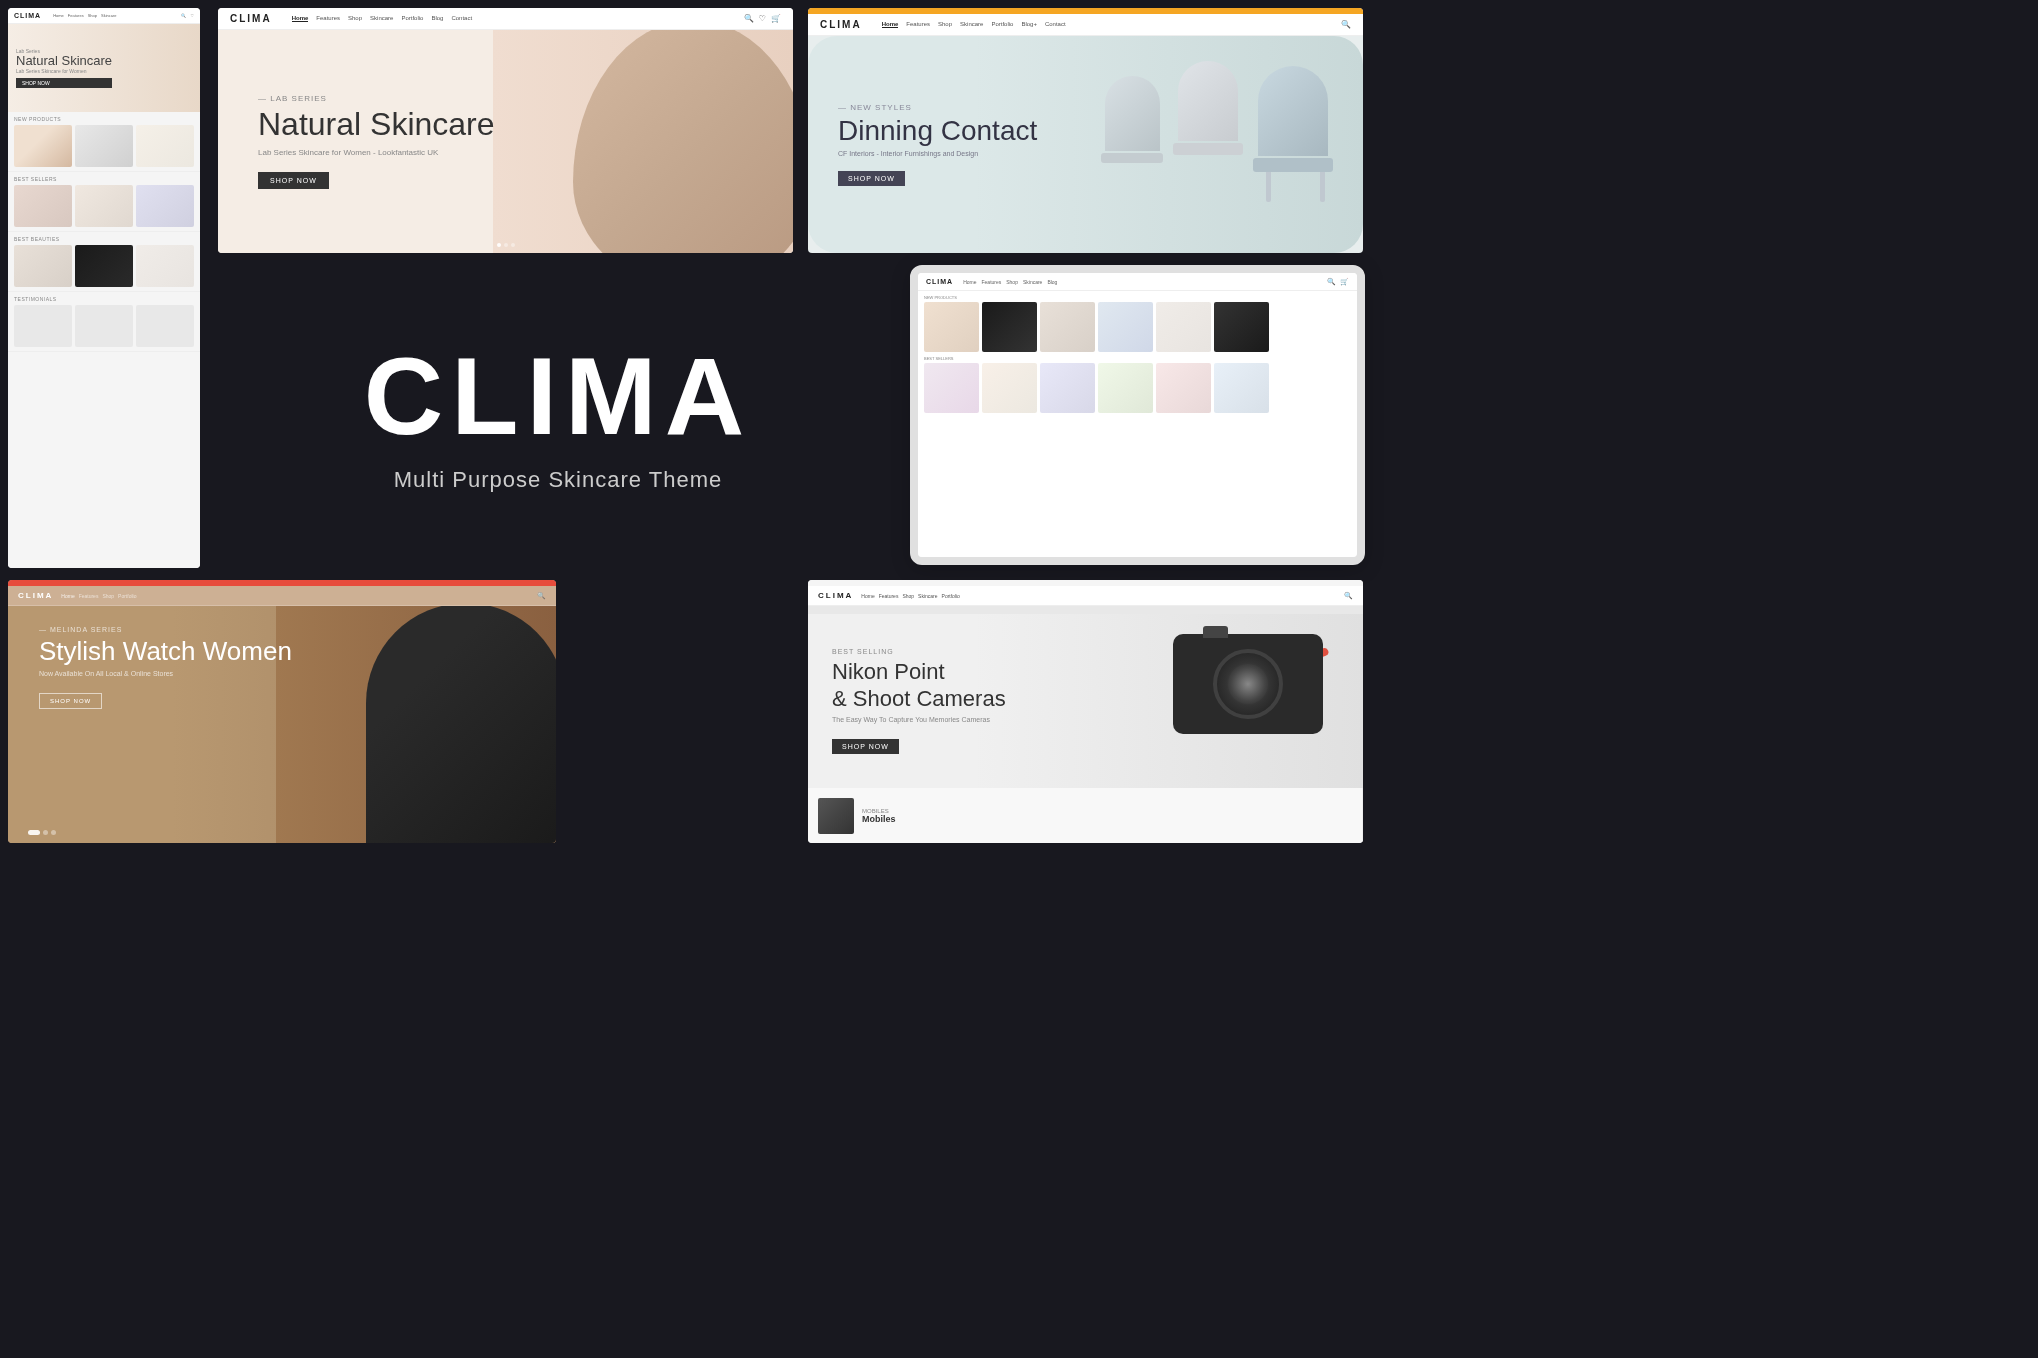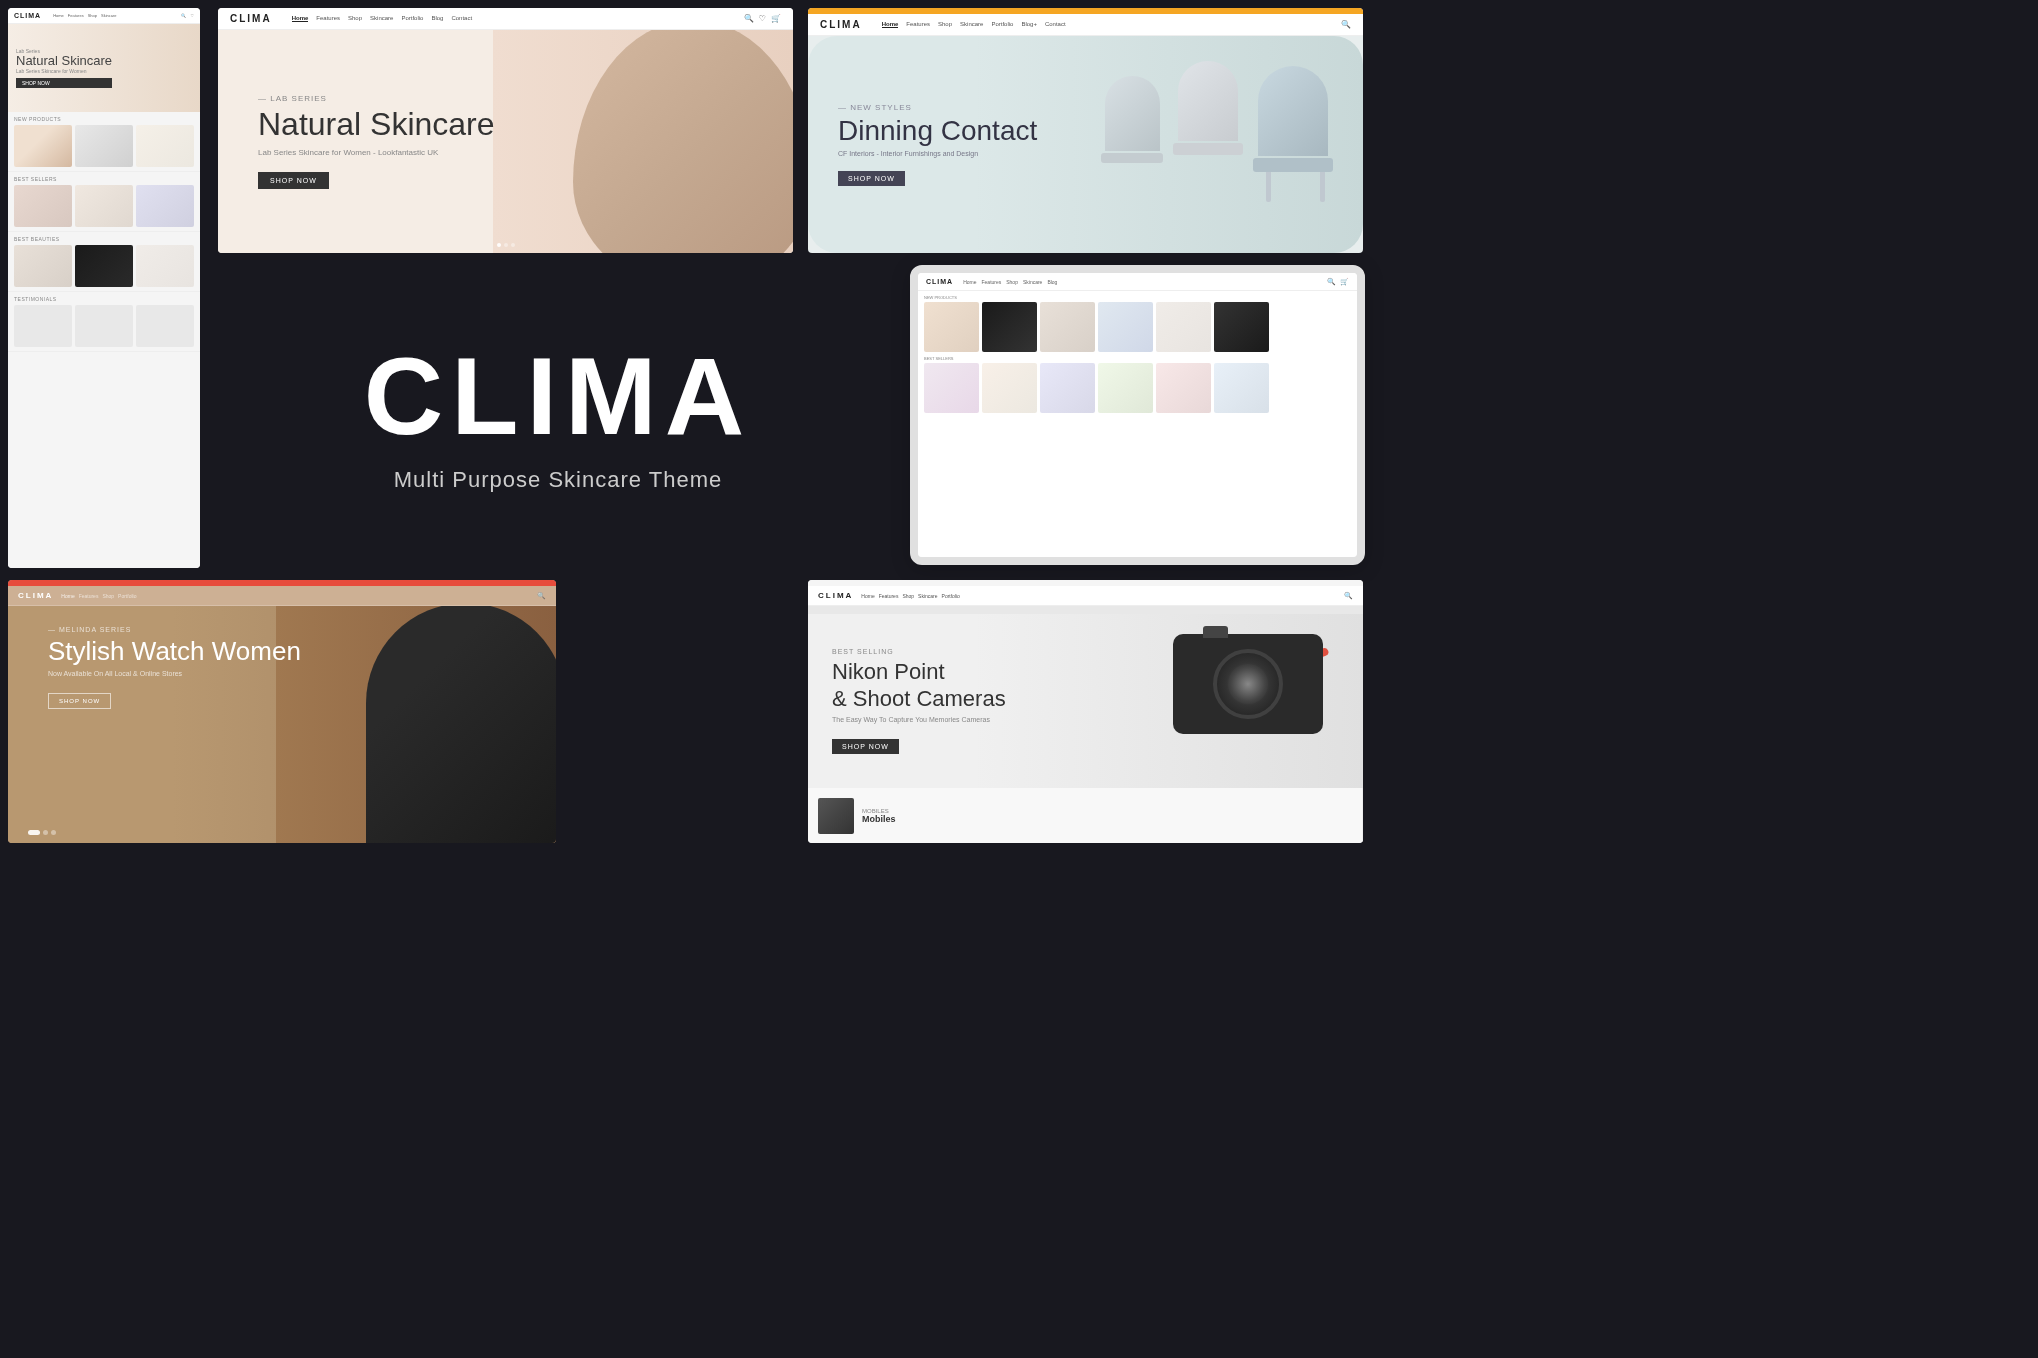--- a/index.html
+++ b/index.html
@@ -349,21 +349,21 @@
 
     .watch-hero-content {
       position: absolute;
       top: 20px;
       left: 0;
       right: 0;
       bottom: 0;
       background: linear-gradient(to right, #b89870 30%, #a08060 100%);
       display: flex;
       align-items: flex-start;
-      padding: 20px 40px;
+      padding: 20px 31px;
     }
 
     .watch-hero-text {
       color: #fff;
       z-index: 2;
     }
 
     .watch-series {
       font-size: 7px;
       color: rgba(255,255,255,0.7);

